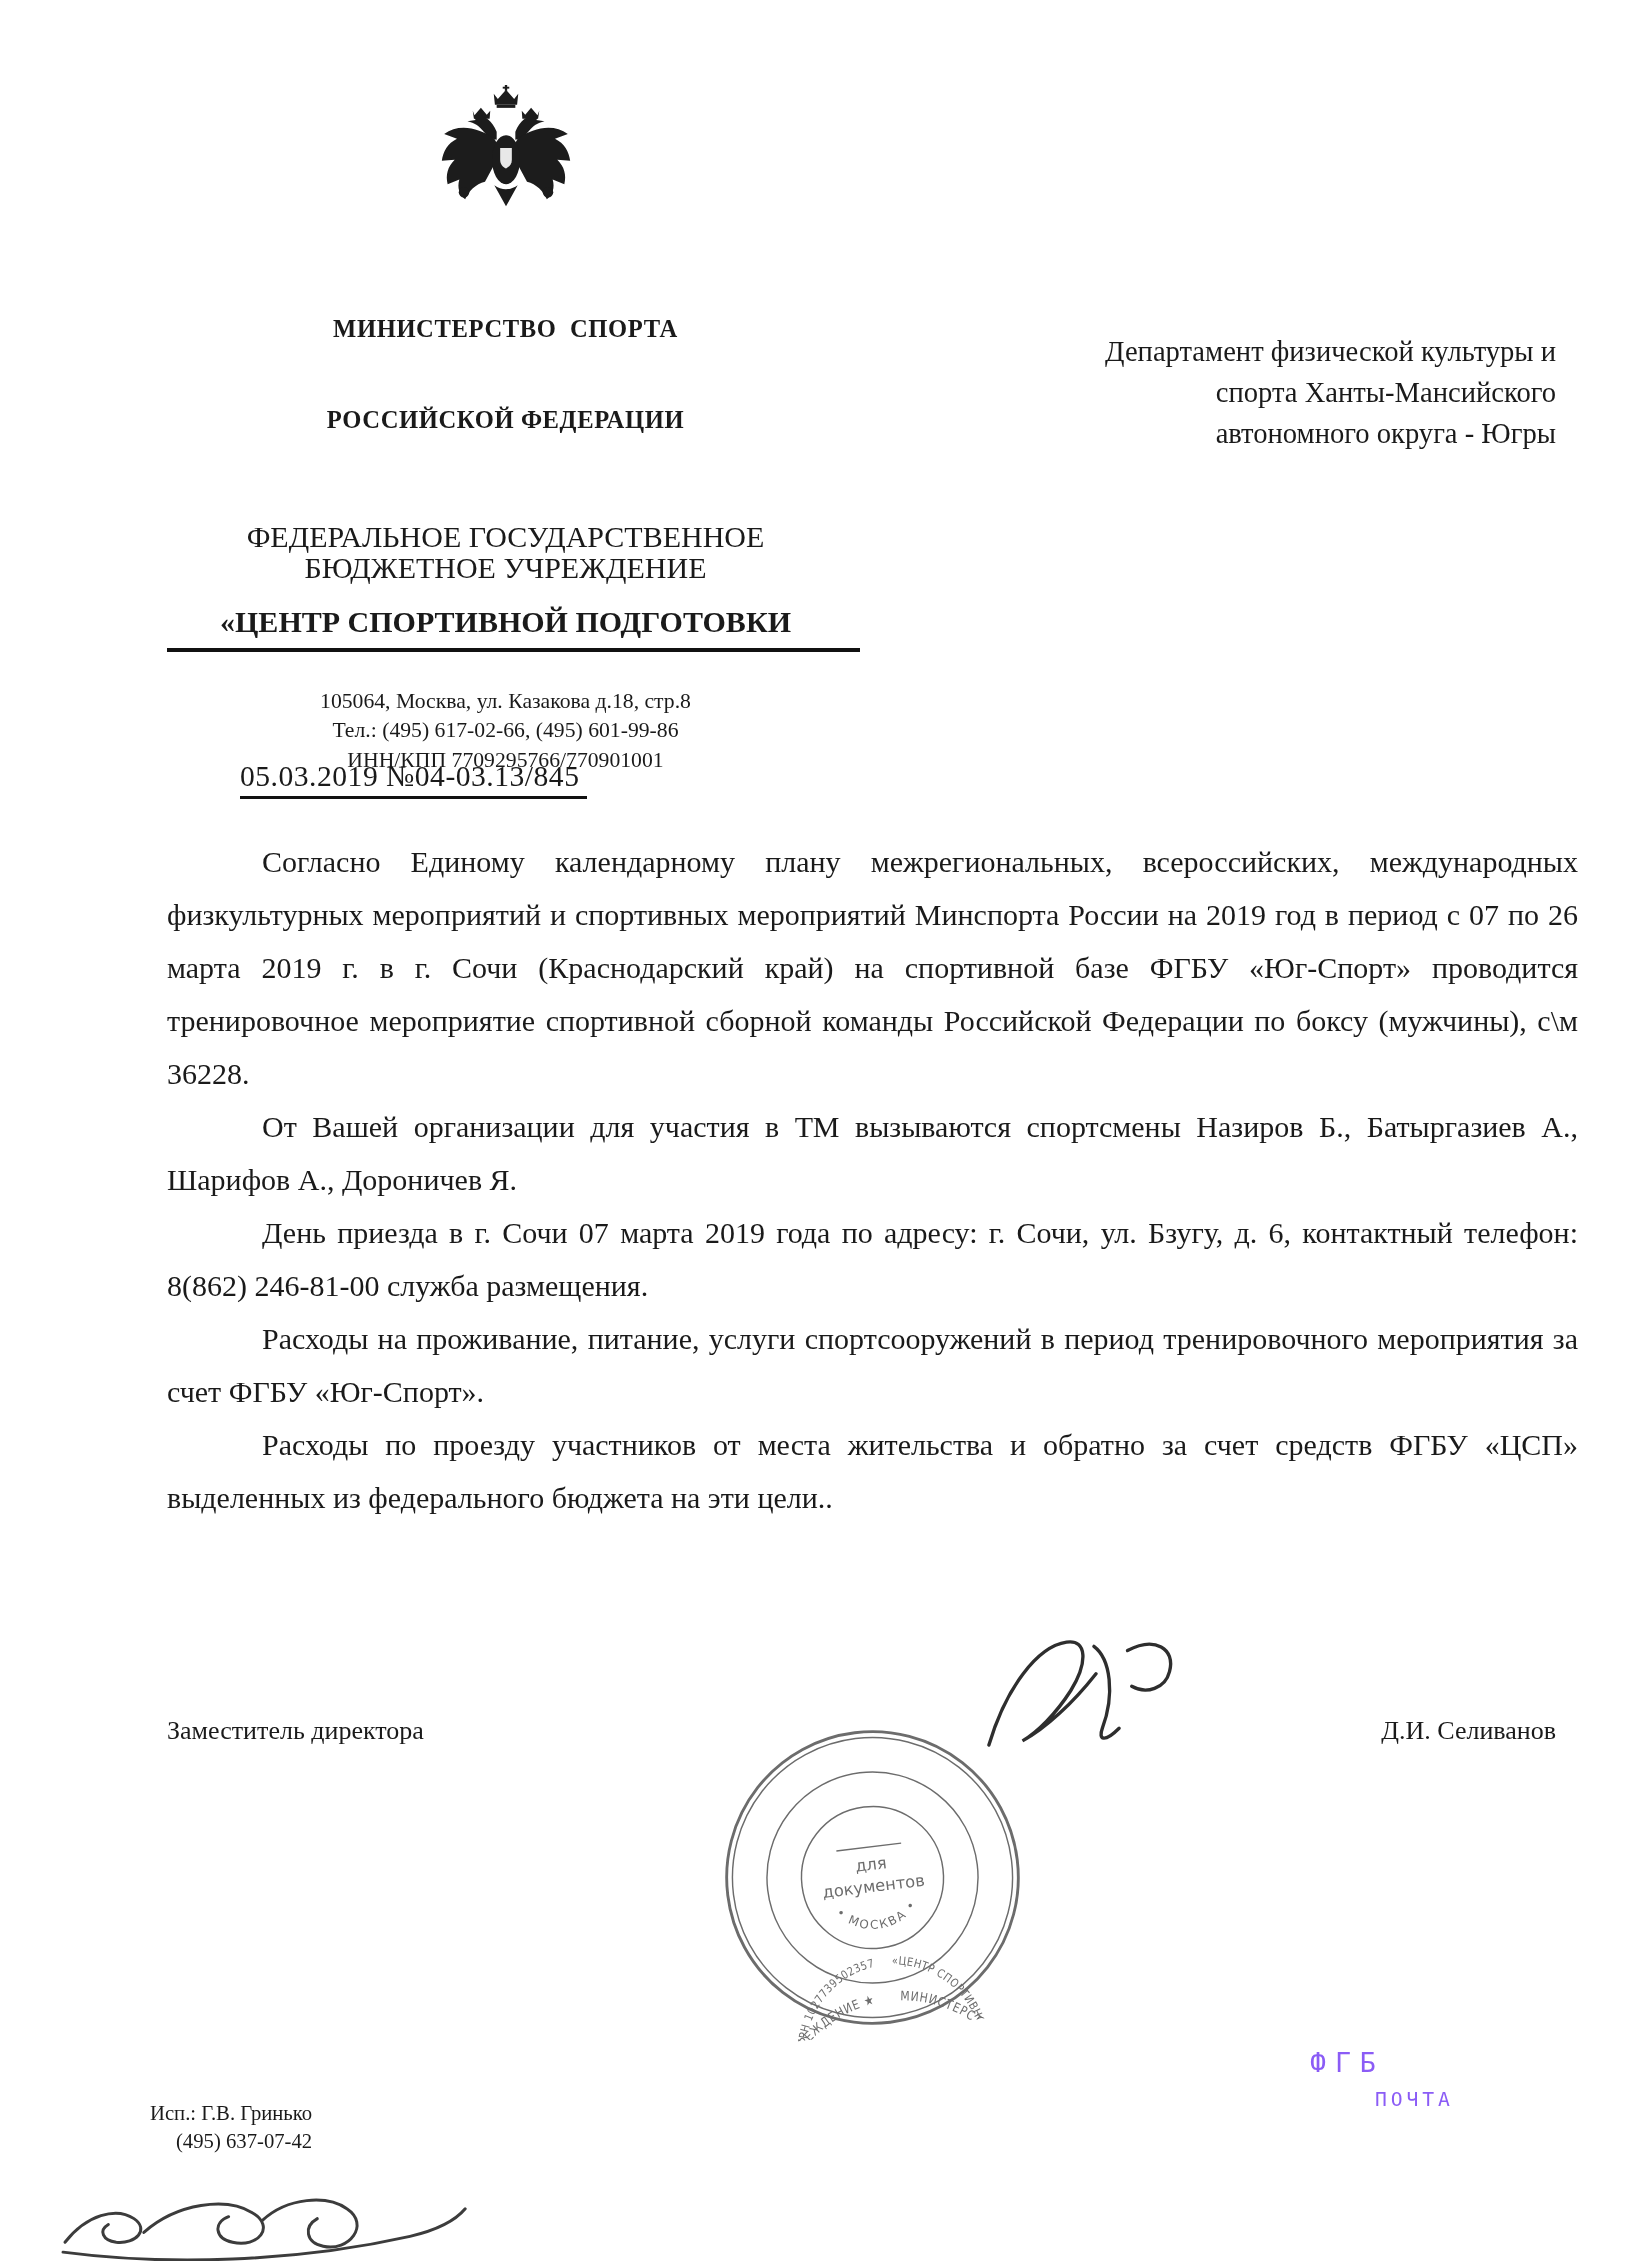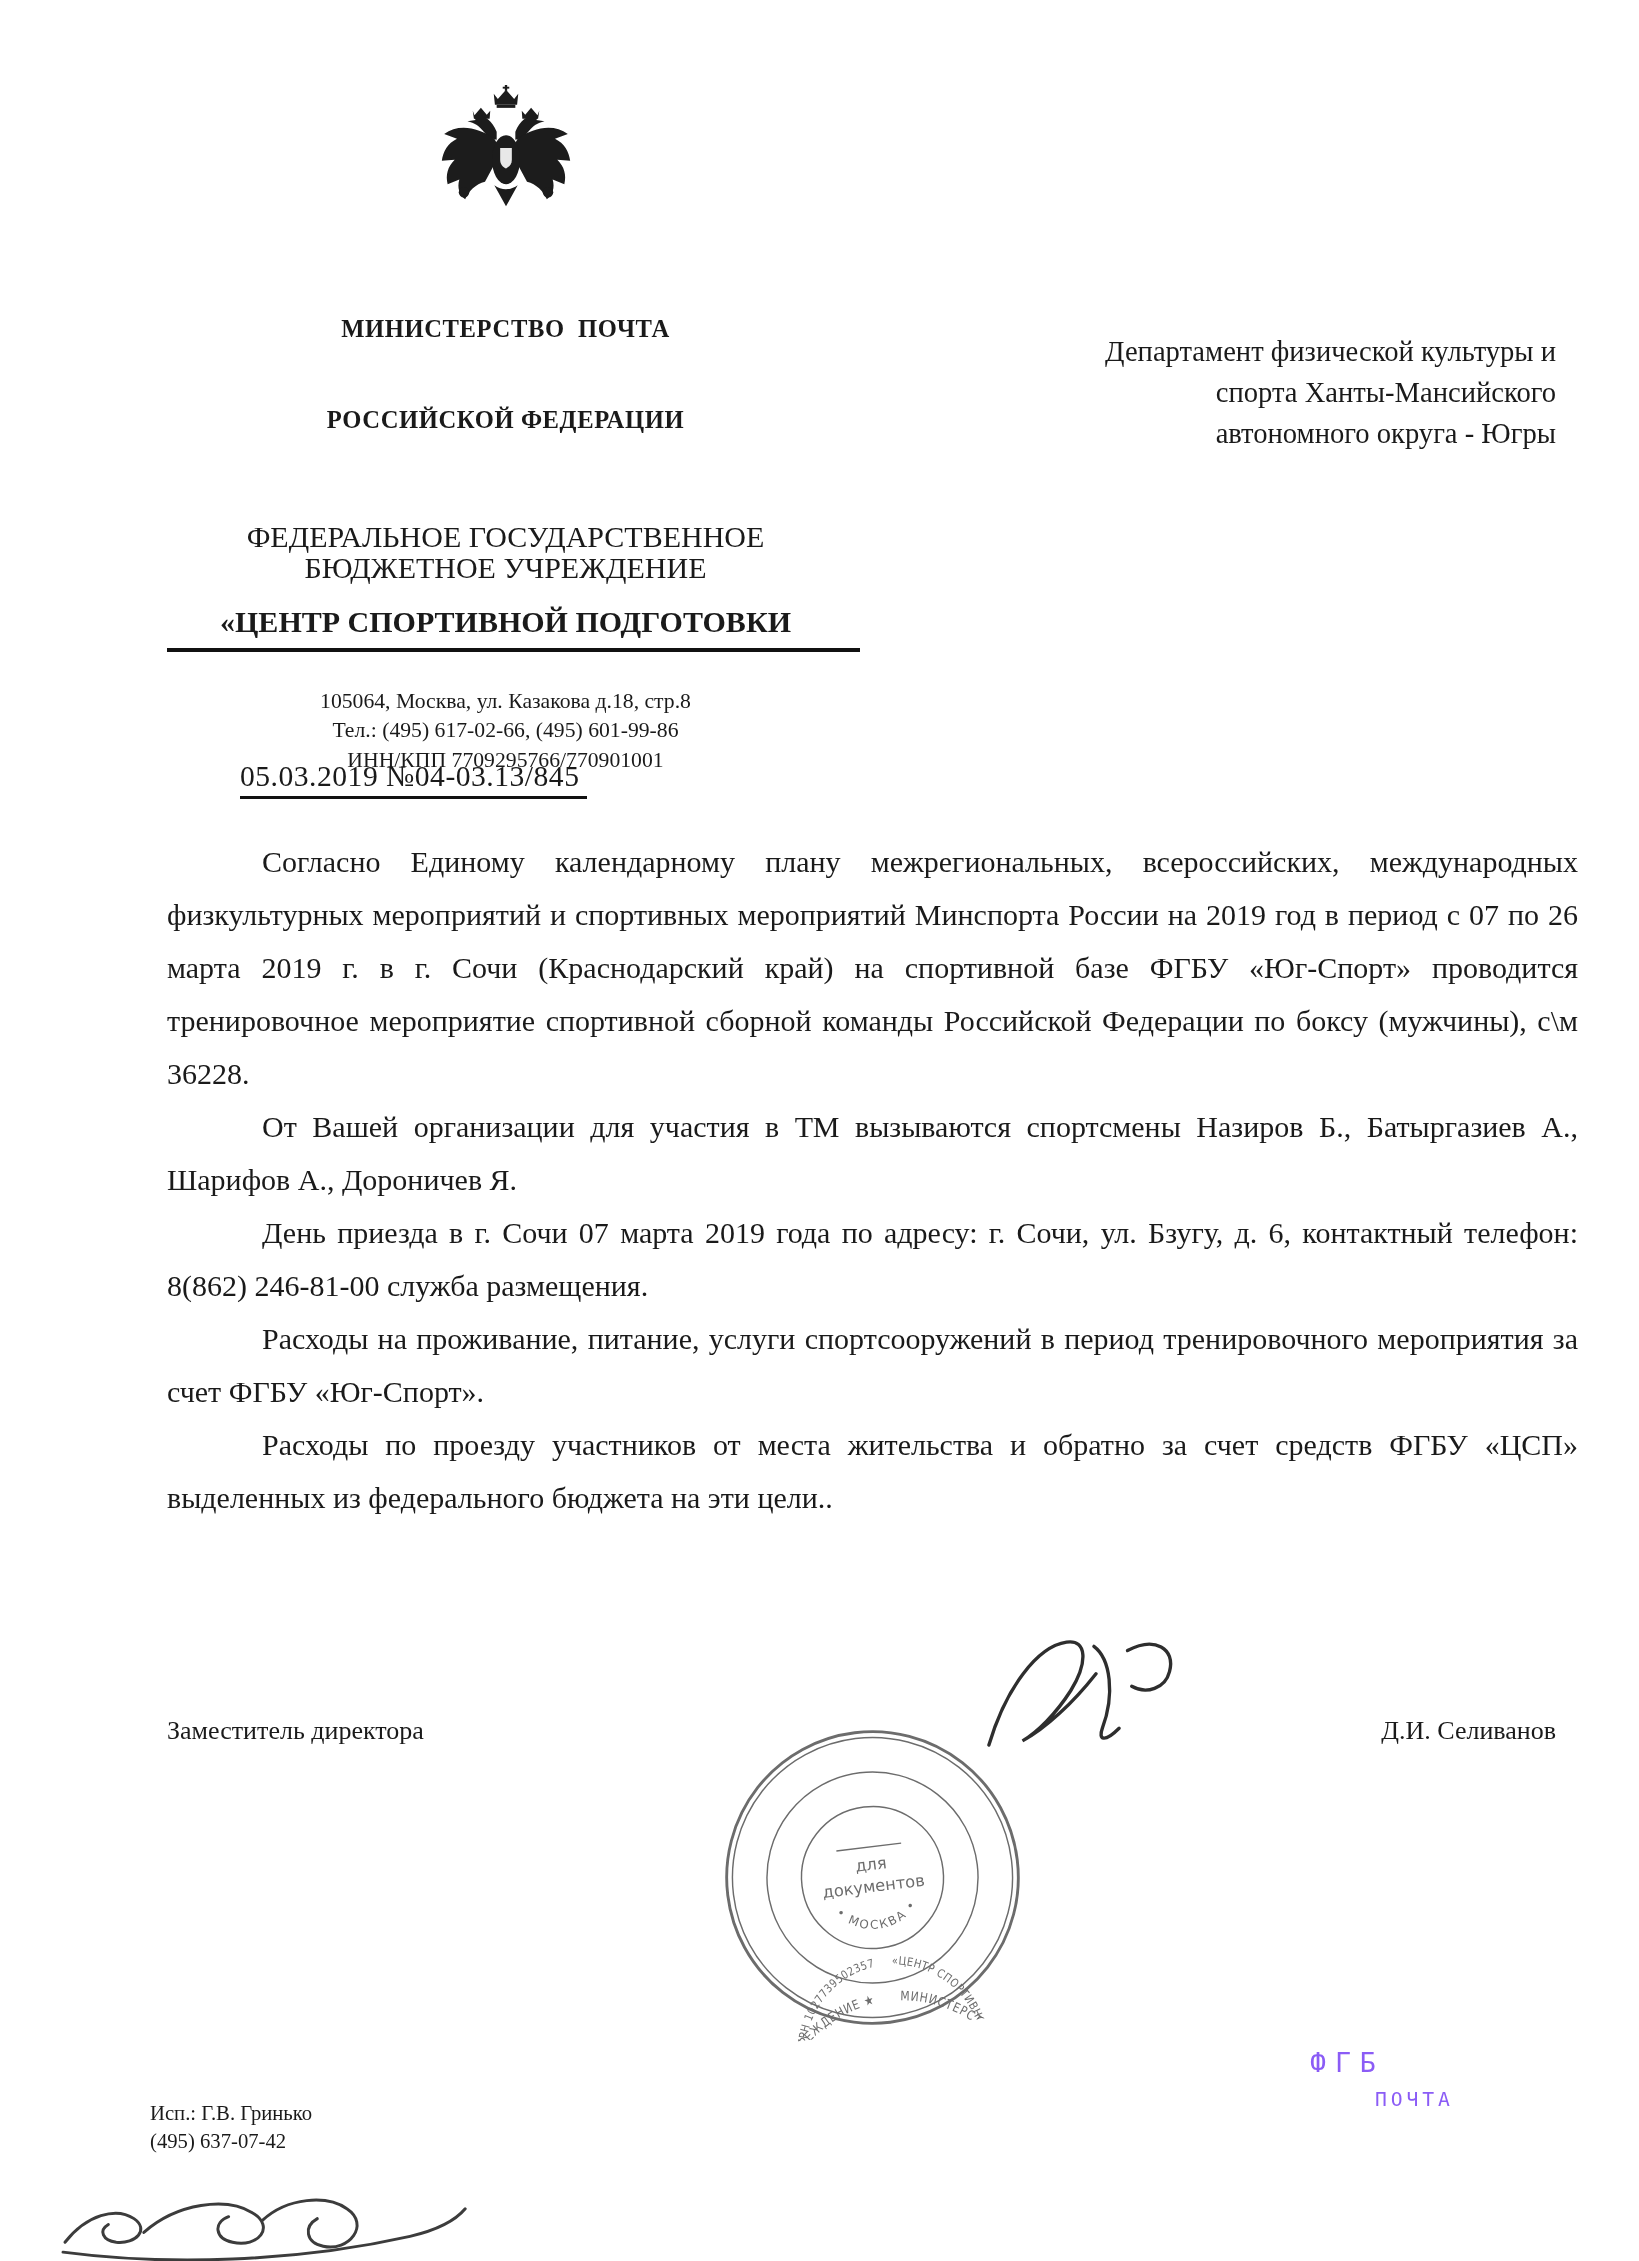--- a/index.html
+++ b/index.html
@@ -44,21 +44,21 @@
     position:absolute;left:167px;top:1716px;width:1389px;
     font-size:26px;display:flex;justify-content:space-between;align-items:flex-start;
   }
   .stamp-wrap{
     position:absolute;left:719px;top:1724px;width:307px;height:307px;
     transform:rotate(-7deg);opacity:0.82;
   }
   .stamp-wrap svg{width:100%;height:100%;}
   .autograph{position:absolute;left:970px;top:1627px;width:231px;height:148px;}
   
-  .executor{position:absolute;left:150px;top:2100px;font-size:20.7px;line-height:27.6px;}
+  .executor{position:absolute;left:150px;top:2100px;font-size:20.7px;line-height:27.6px;text-align:right;}
   .postal{position:absolute;left:1310px;top:2047px;color:#8b5cf6;font-family:"DejaVu Sans Mono", monospace;}
   .postal-l1{font-size:26.6px;letter-spacing:8.9px;}
   .postal-l2{margin-top:9.9px;margin-left:65px;font-size:19.7px;letter-spacing:3.9px;}
   .scribble{position:absolute;left:59px;top:2193px;width:424px;height:69px;}
 </style>
 </head>
 <body>
 
 <div class="page">
 
@@ -85,21 +85,21 @@
           <circle cx="24" cy="92" r="4.5"></circle>
         </g>
 
         <ellipse cx="60" cy="64" rx="12" ry="21"></ellipse>
         <path d="M55 54 h10 v10 c0 4 -2.5 6.5 -5 7.5 c-2.5 -1 -5 -3.5 -5 -7.5 z" fill="#ffffff" opacity="0.9"></path>
         <path d="M50 86 l10 18 l10 -18 c-6 4.5 -14 4.5 -20 0 z"></path>
       </g>
     </svg>
 
     <div class="ministry">
-      <div>МИНИСТЕРСТВО  ПОЧТА</div>
+      <div>МИНИСТЕРСТВО  СПОРТА</div>
       <div>РОССИЙСКОЙ ФЕДЕРАЦИИ</div>
     </div>
 
     <div class="org">
       <div>ФЕДЕРАЛЬНОЕ ГОСУДАРСТВЕННОЕ</div>
       <div>БЮДЖЕТНОЕ УЧРЕЖДЕНИЕ</div>
       <div class="bold">«ЦЕНТР СПОРТИВНОЙ ПОДГОТОВКИ</div>
     </div>
 
     <div class="contact">

